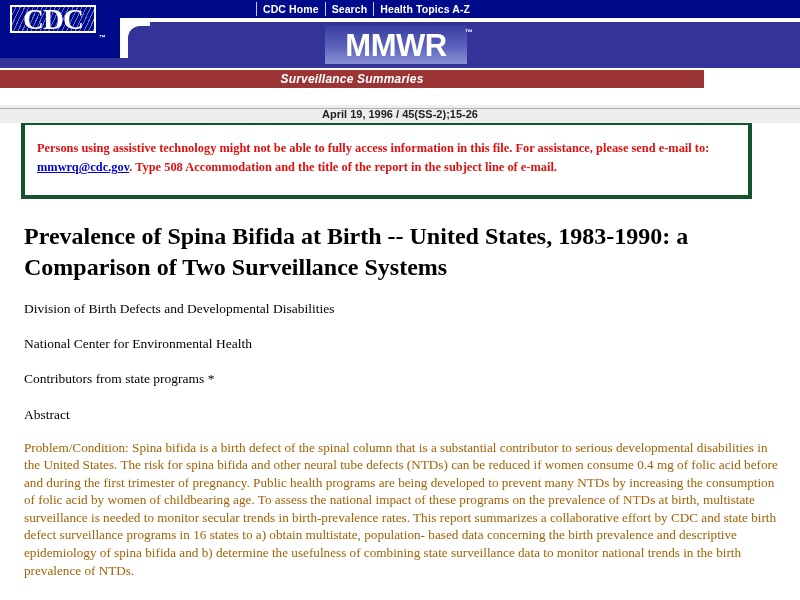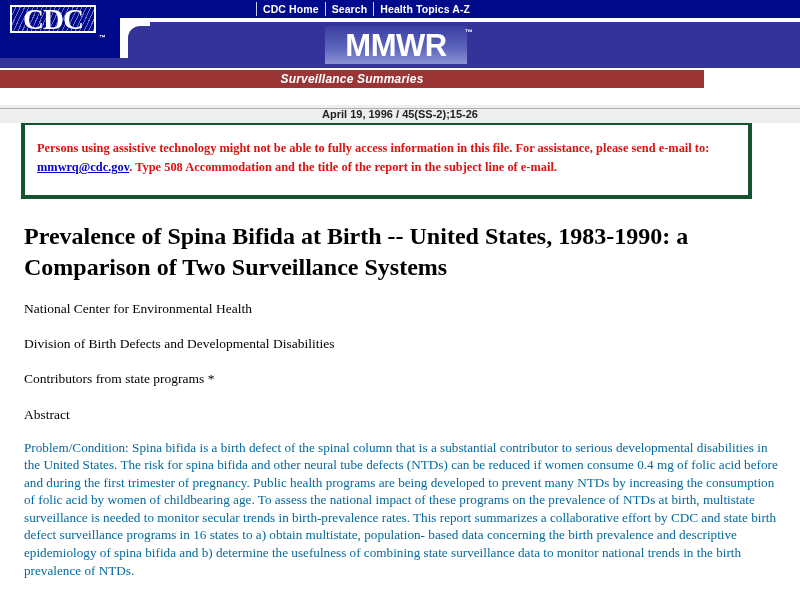--- a/index.html
+++ b/index.html
@@ -262,21 +262,21 @@
     font-size: 13.5px;
     line-height: 1.35;
     margin: 17px 0 0 0;
     color: #000000;
   }
   p.body {
     font-family: "Liberation Serif", serif;
     font-size: 13.2px;
     line-height: 1.33;
     margin: 15px 0 0 0;
-    color: #0369a1;
+    color: #a16207;
     text-align: left;
   }
 </style>
 </head>
 <body>
 
 <div class="header-wrap">
 
   <div class="topbar"></div>
 
@@ -317,21 +317,21 @@
 </div>
 
 <div class="notice-box">
   <p class="notice-text"><span>Persons using assistive technology might not be able to fully access information in this file. For assistance, please send e-mail to: </span><a class="mail" href="#">mmwrq@cdc.gov</a><span>. Type 508 Accommodation and the title of the report in the subject line of e-mail.</span></p>
 </div>
 
 <div class="content">
 
   <h1 class="title">Prevalence of Spina Bifida at Birth -- United States, 1983-1990: a Comparison of Two Surveillance Systems</h1>
 
+  <p class="meta">Division of Birth Defects and Developmental Disabilities</p>
   <p class="meta">National Center for Environmental Health</p>
-  <p class="meta">Division of Birth Defects and Developmental Disabilities</p>
   <p class="meta">Contributors from state programs *</p>
 
   <p class="meta">Abstract</p>
 
   <p class="body">Problem/Condition: Spina bifida is a birth defect of the spinal column that is a substantial contributor to serious developmental disabilities in the United States. The risk for spina bifida and other neural tube defects (NTDs) can be reduced if women consume 0.4 mg of folic acid before and during the first trimester of pregnancy. Public health programs are being developed to prevent many NTDs by increasing the consumption of folic acid by women of childbearing age. To assess the national impact of these programs on the prevalence of NTDs at birth, multistate surveillance is needed to monitor secular trends in birth-prevalence rates. This report summarizes a collaborative effort by CDC and state birth defect surveillance programs in 16 states to a) obtain multistate, population- based data concerning the birth prevalence and descriptive epidemiology of spina bifida and b) determine the usefulness of combining state surveillance data to monitor national trends in the birth prevalence of NTDs.</p>
 
 </div>
 
 </body></html>

